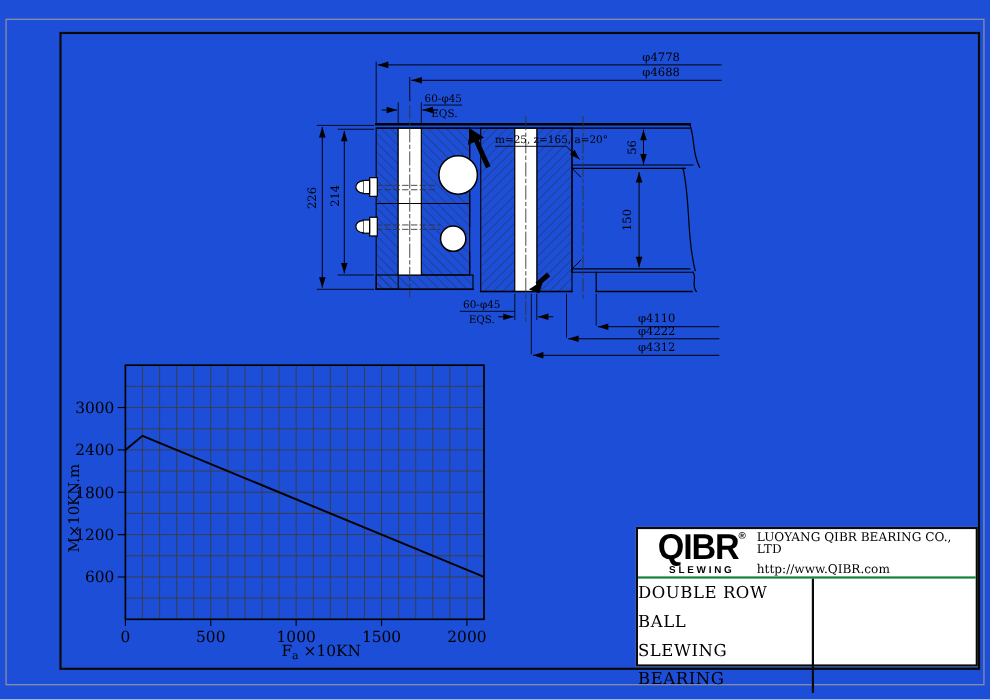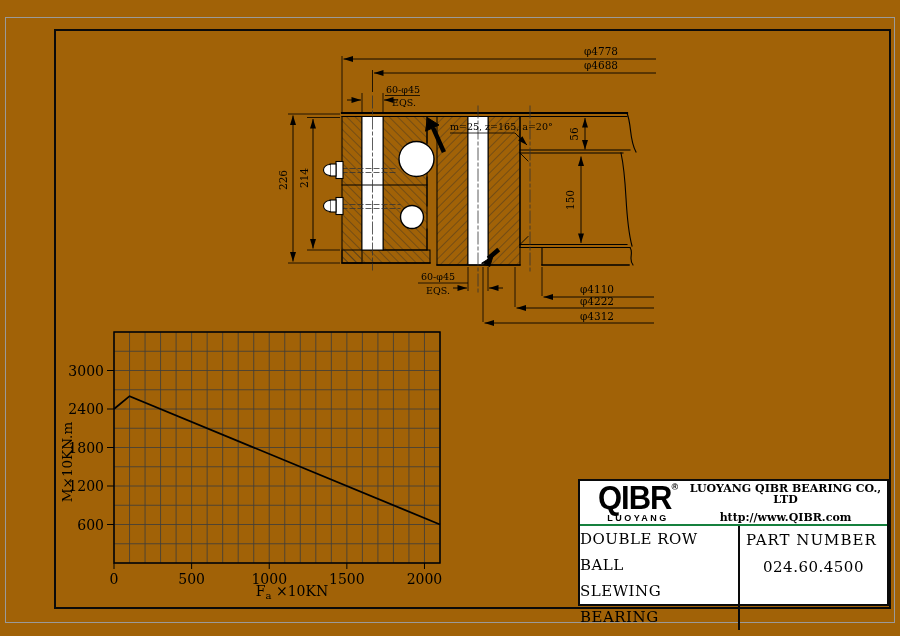--- a/index.html
+++ b/index.html
@@ -1,36 +1,36 @@
 <!DOCTYPE html>
 <html><head>
 <meta charset="utf-8">
 <style>
   html,body{margin:0;padding:0;background:#fff;}
-  #page{position:relative;width:900px;height:636px;background:#a16207;overflow:hidden;
+  #page{position:relative;width:900px;height:636px;background:#1d4ed8;overflow:hidden;
         font-family:"DejaVu Serif","Liberation Serif",serif;color:#000;}
   #outer-border{position:absolute;left:5px;top:17px;width:888px;height:604px;border:1px solid #9a9a9a;}
   #inner-frame{position:absolute;left:54px;top:29px;width:833px;height:576px;border:2.5px solid #0a0a0a;}
   svg{position:absolute;left:0;top:0;}
   svg text{fill:#000;}
   .dim{font-size:10.5px;}
   .dimS{font-size:9.5px;}
   .tick{font-size:14px;}
   .axlabel{font-size:13.5px;}
   
   .tblock{position:absolute;left:578px;top:479px;width:311px;height:127px;border:2.5px solid #0a0a0a;
           box-sizing:border-box;display:flex;flex-direction:column;background:#fff;}
   .tb-top{height:53px;border-bottom:2px solid #15803d;display:flex;align-items:center;padding:1px 4px 1px 8px;box-sizing:border-box;}
   .logo-col{width:100px;text-align:center;line-height:1;}
   .qibr{font-family:"Liberation Sans","DejaVu Sans",sans-serif;font-weight:900;font-size:31px;
         letter-spacing:-1px;display:inline-block;transform:scaleY(1.05);}
   .reg{font-family:"Liberation Sans",sans-serif;font-size:9px;font-weight:700;vertical-align:18px;}
   .bearings{font-family:"Liberation Sans","DejaVu Sans",sans-serif;font-weight:700;font-size:9px;
             letter-spacing:2.5px;margin-top:1px;}
-  .company-col{flex:1;text-align:center;font-size:11px;line-height:1;font-weight:bold;}
+  .company-col{flex:1;text-align:left;font-size:11px;line-height:1;}
   .company-line1{margin-top:0px;}
   .company-line2{margin-top:7px;}
   .tb-bottom{flex:1;display:flex;}
   .tb-product{width:160px;border-right:2px solid #0a0a0a;box-sizing:border-box;display:flex;flex-direction:column;
               justify-content:center;align-items:flex-end;font-size:15px;line-height:26px;letter-spacing:.5px;}
   .tb-part{flex:1;padding:5px 6px;box-sizing:border-box;font-size:15px;}
   .part-label{letter-spacing:1px;}
   .part-number{text-align:center;margin-top:9px;letter-spacing:.5px;}
 </style>
 </head>
@@ -268,31 +268,27 @@
     <g>
       <text class="axlabel" text-anchor="middle" transform="rotate(-90 72 462)" x="72" y="462">M×10KN.m</text>
       <text class="tick" x="292" y="596" text-anchor="middle"><tspan>F</tspan><tspan dy="3" font-size="10px">a</tspan><tspan dy="-3"> ×10KN</tspan></text>
     </g>
   </svg>
 
   <div class="tblock">
     <div class="tb-top">
       <div class="logo-col">
         <span class="qibr">QIBR</span><span class="reg">®</span>
-        <div class="bearings">LUOYANG</div>
+        <div class="bearings">SLEWING</div>
       </div>
       <div class="company-col">
         <div class="company-line1">LUOYANG QIBR BEARING CO., LTD</div>
         <div class="company-line2">http://www.QIBR.com</div>
       </div>
     </div>
     <div class="tb-bottom">
       <div class="tb-product">
         <div>DOUBLE ROW BALL</div>
         <div>SLEWING BEARING</div>
       </div>
-      <div class="tb-part">
-        <div class="part-label">PART NUMBER</div>
-        <div class="part-number">024.60.4500</div>
-      </div>
     </div>
   </div>
 </div>
 
 </body></html>

